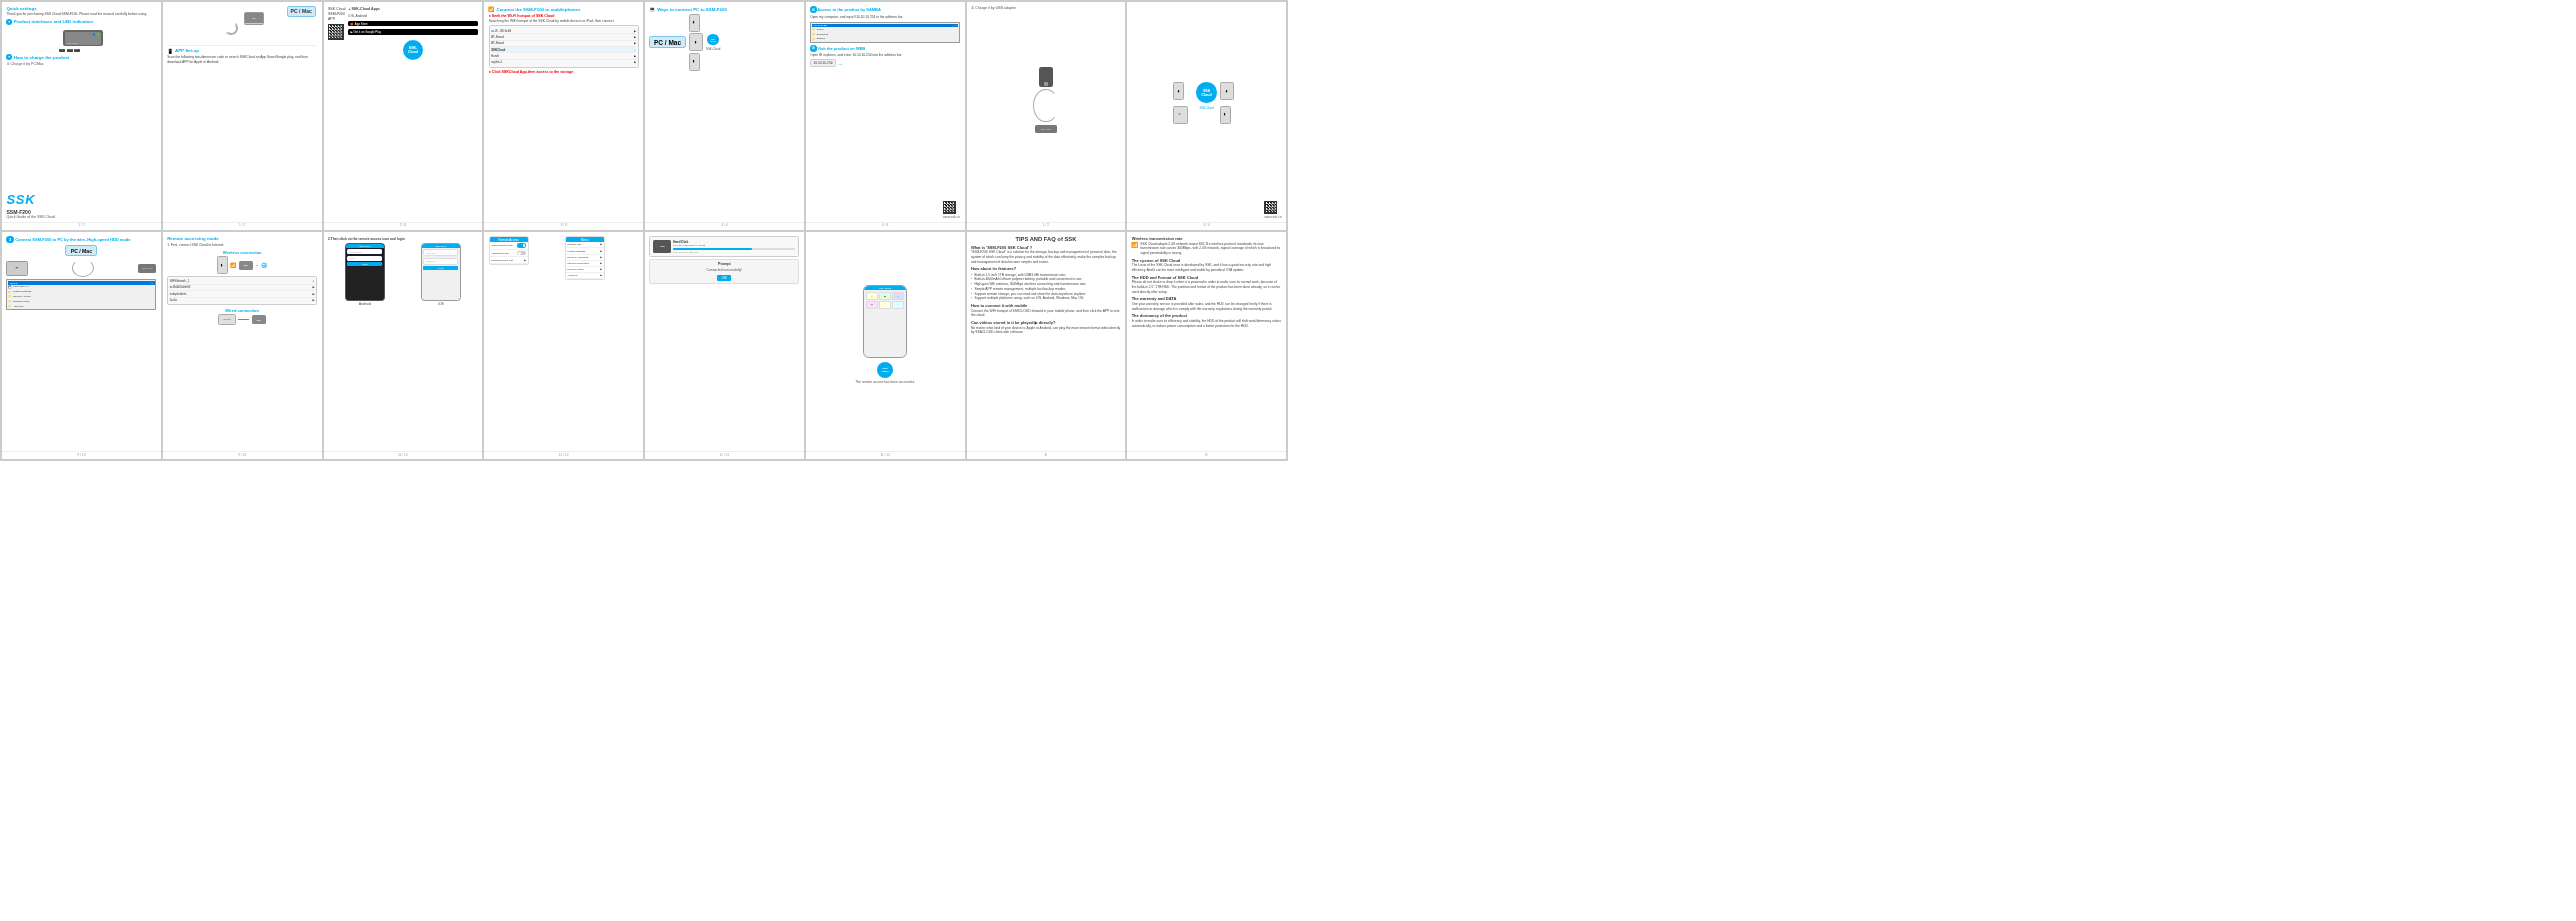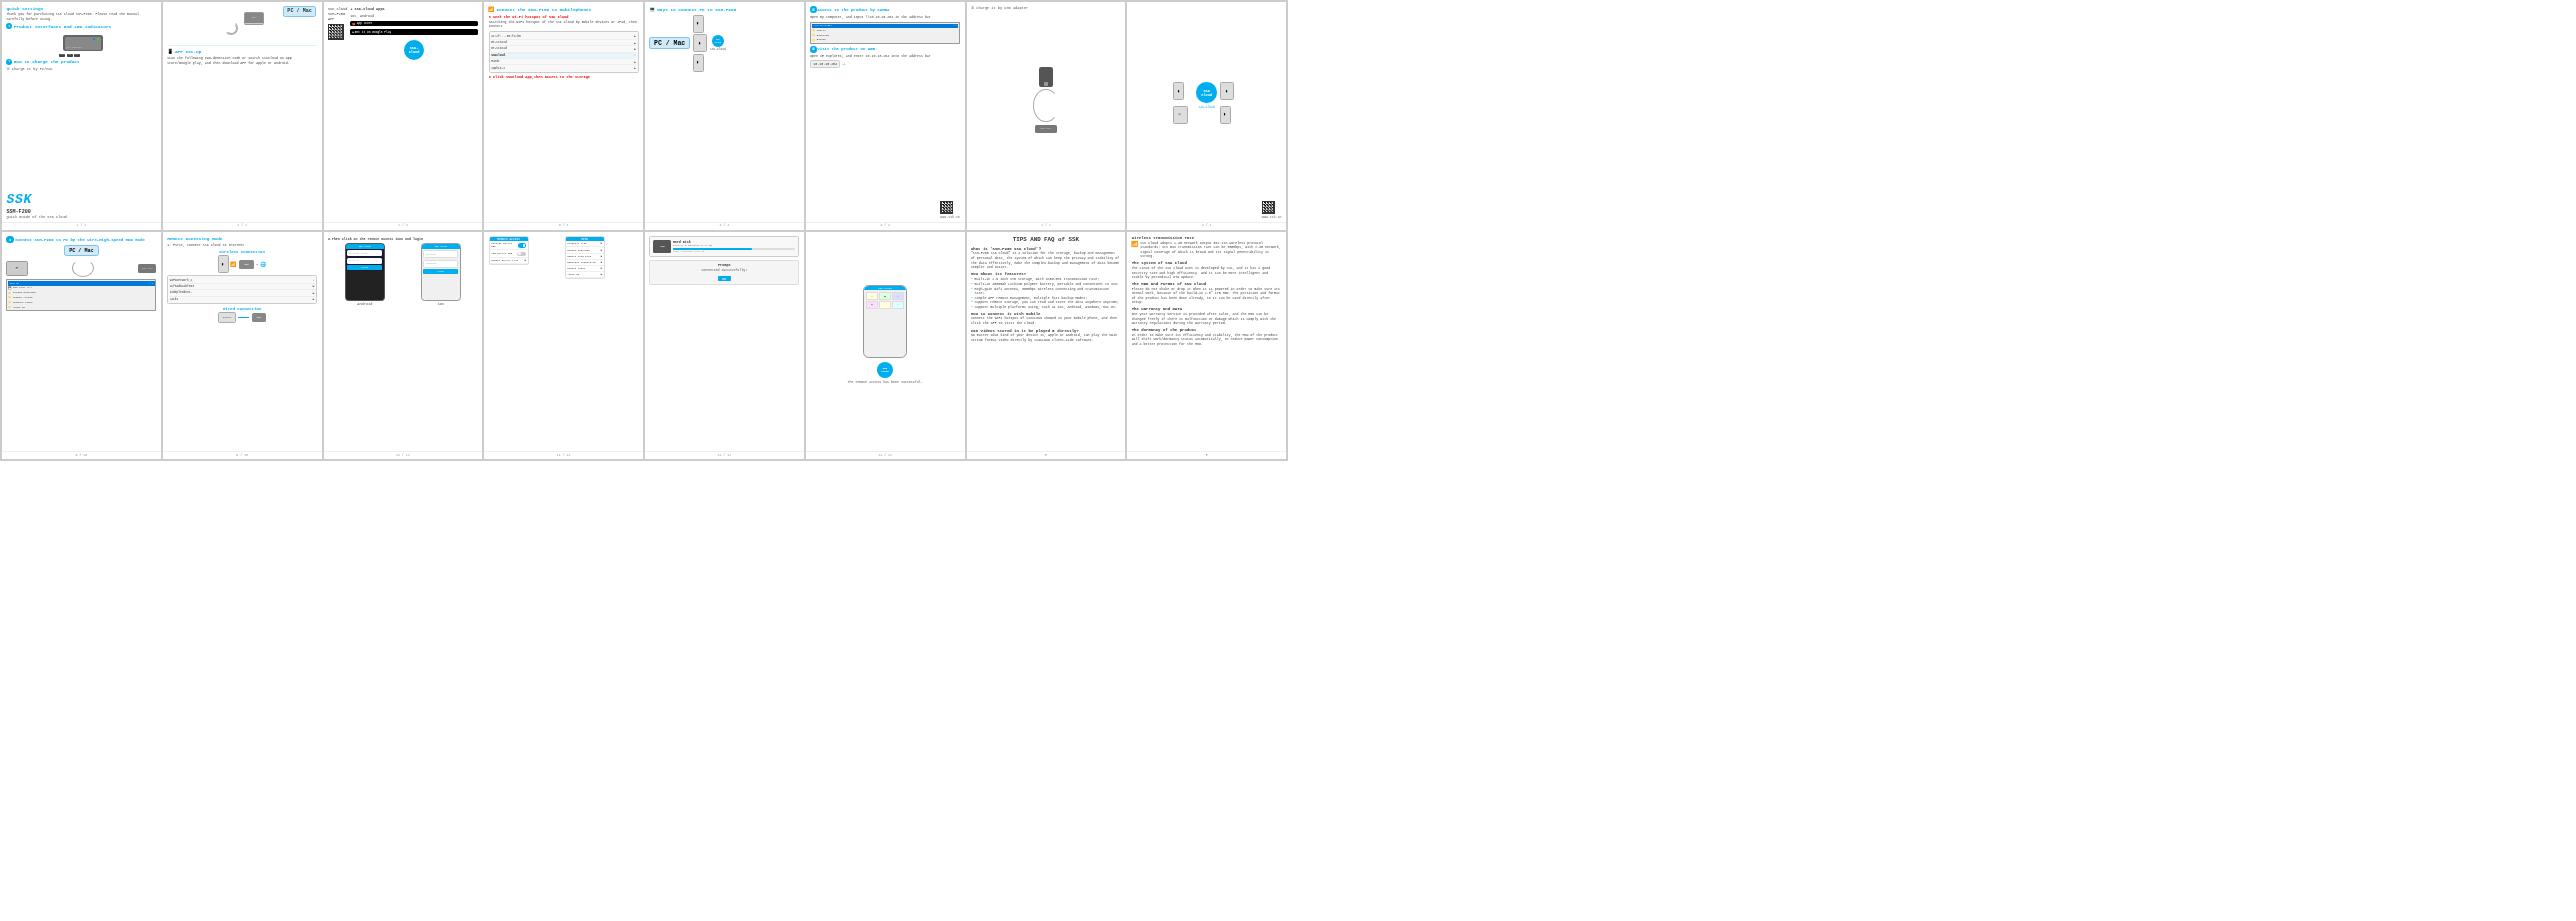--- a/index.html
+++ b/index.html
@@ -22,21 +22,20 @@
       border: 0.7px solid #ccc;
     }
 
     .cell {
       border: 0.7px solid #ccc;
       position: relative;
       overflow: hidden;
       padding: 4.4px;
       font-size: 4px;
       background: #fff;
-      font-family: Liberation Mono, monospace;
     }
 
     
     .cell-top-1 { grid-column: 1; grid-row: 1; }
     .cell-top-2 { grid-column: 2; grid-row: 1; }
     .cell-top-3 { grid-column: 3; grid-row: 1; }
     .cell-top-4 { grid-column: 4; grid-row: 1; }
     .cell-top-5 { grid-column: 5; grid-row: 1; }
     .cell-top-6 { grid-column: 6; grid-row: 1; }
     .cell-top-7 { grid-column: 7; grid-row: 1; }

